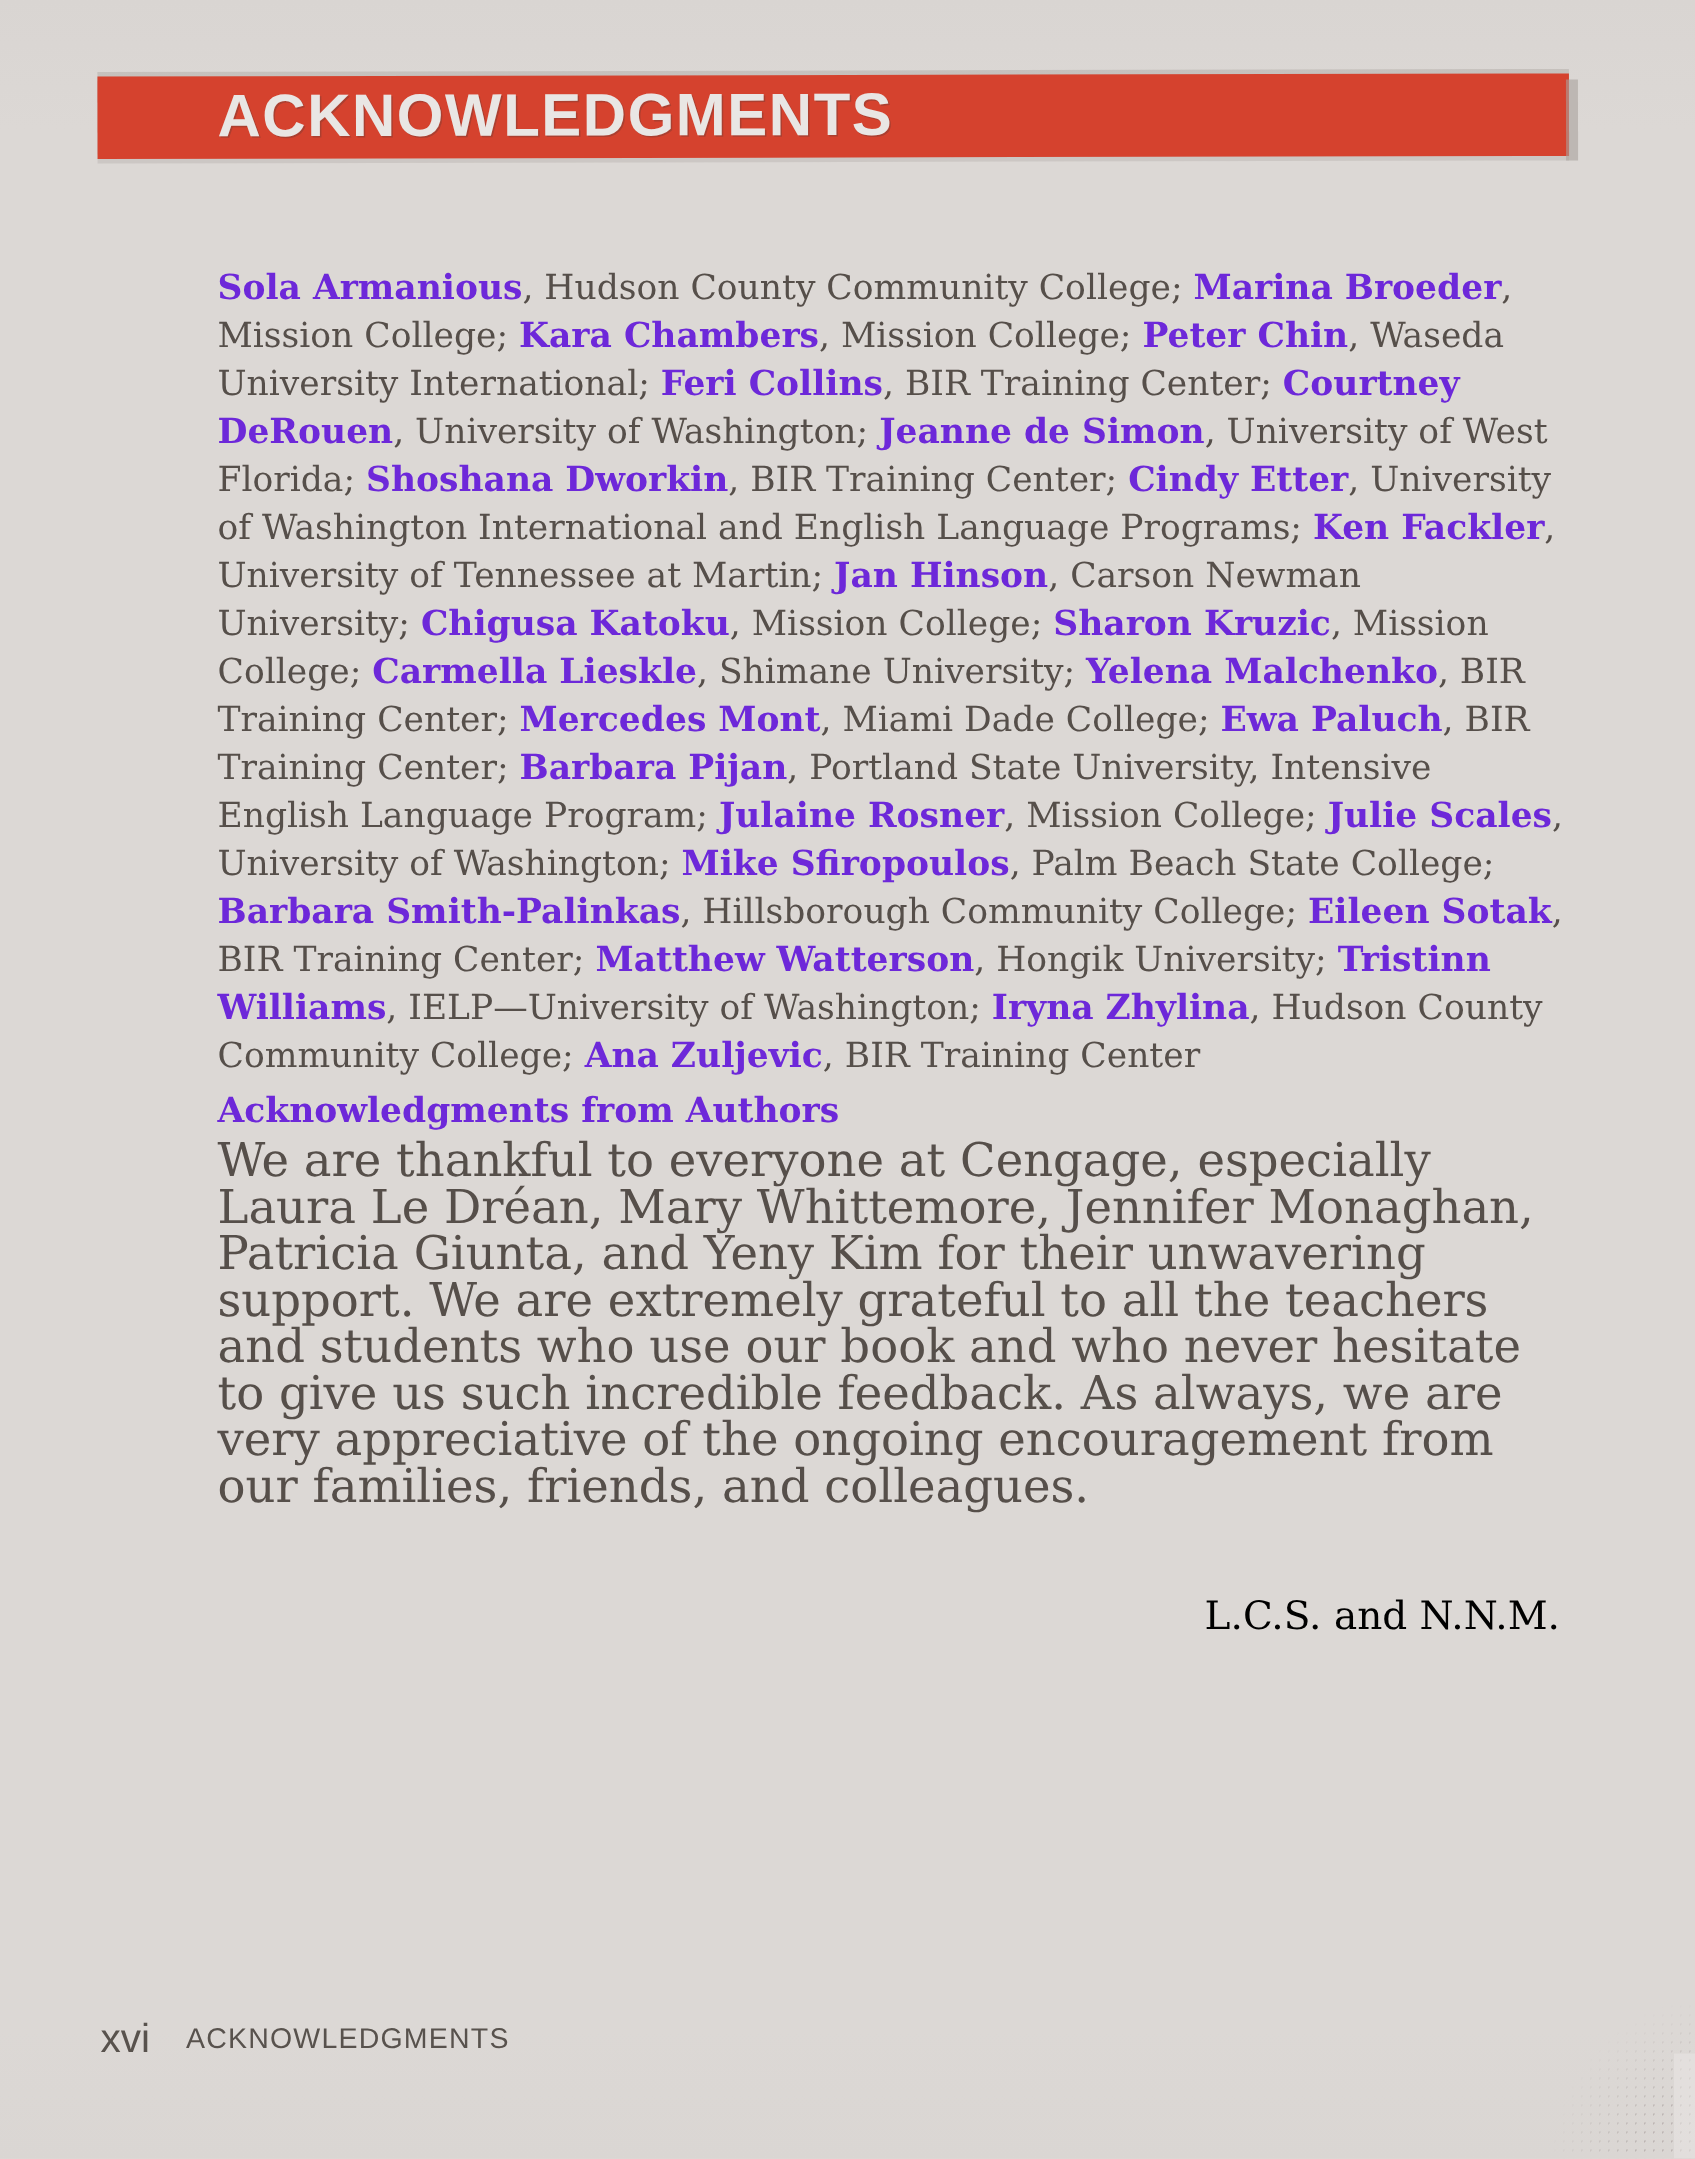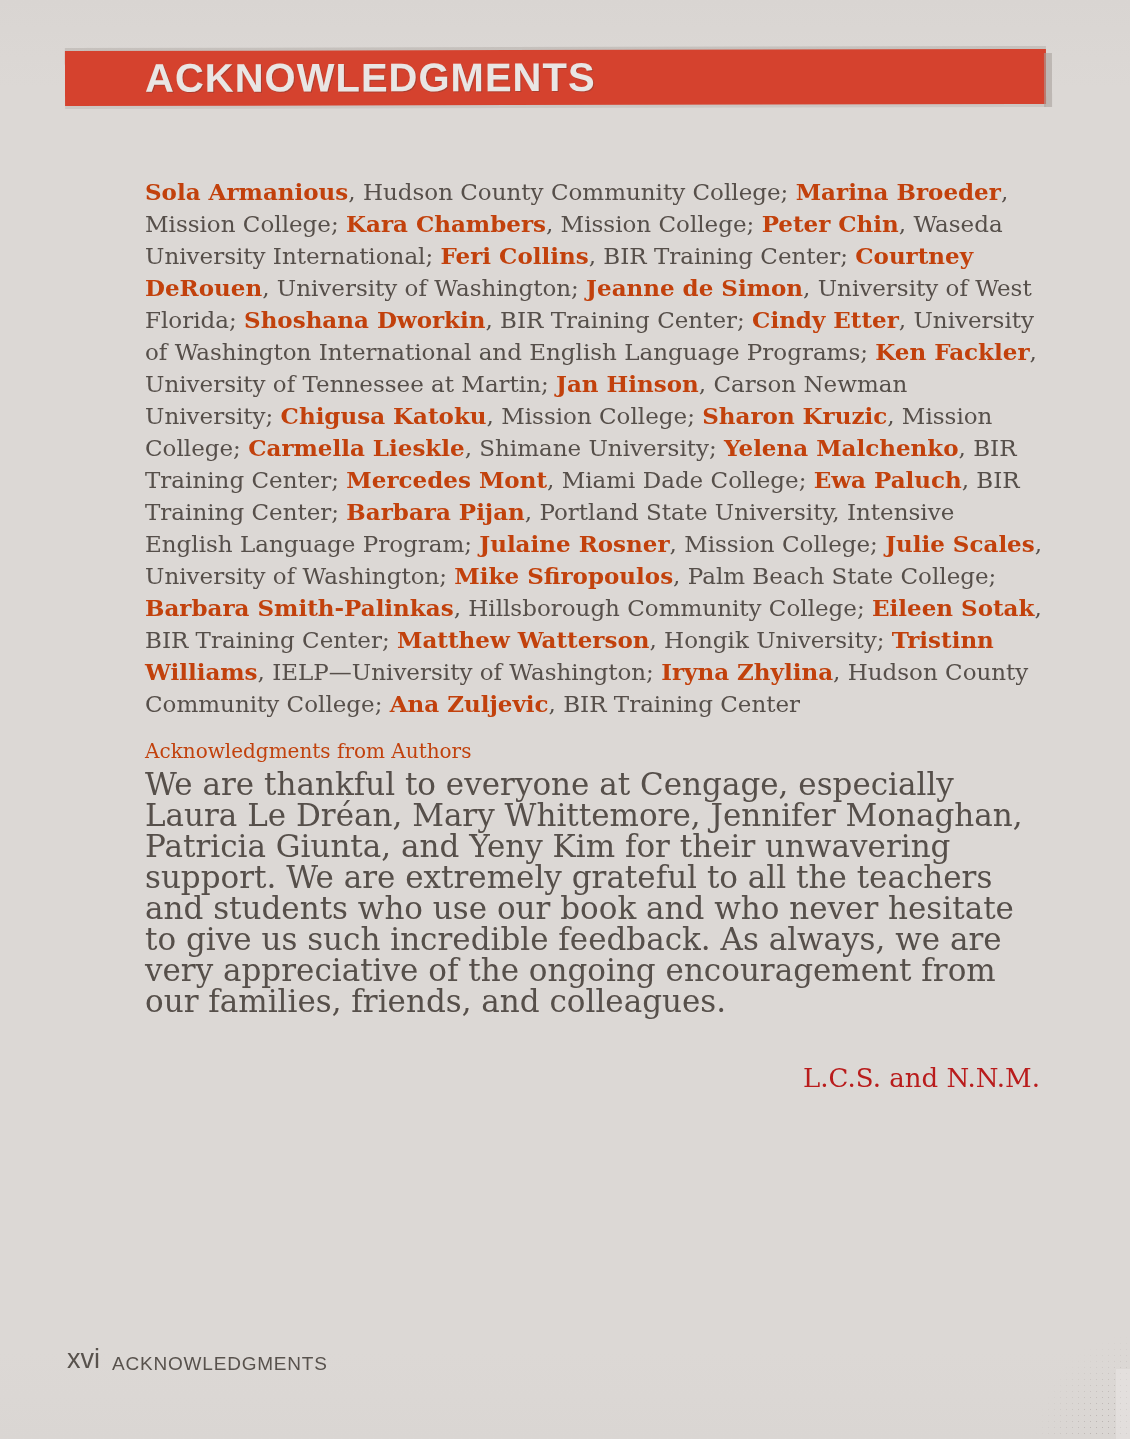--- a/index.html
+++ b/index.html
@@ -76,48 +76,48 @@
     font-size: 23px;
     line-height: 28px;
     margin: 0 0 17px 0;
   }
   .reviewers {
     font-size: 23px;
     line-height: 31px;
     margin: 0;
     text-align: left;
   }
-  .reviewers strong, .authors-heading, .signature { color: #c2410c; }
+  .reviewers strong, .authors-heading, .signature { color: #6d28d9; }
   .authors-heading {
-    font-size: 20px;
+    font-size: 23px;
     line-height: 26px;
-    font-weight: normal;
-    margin: 18px 0 5px 0;
+    font-weight: bold;
+    margin: 8px 0 5px 0;
   }
   .authors-body {
     font-size: 31px;
     line-height: 31px;
     margin: 0;
   }
 
   .signature {
     position: absolute;
     top: 1063px;
     right: 90px;
     font-size: 26px;
-    color: #b91c1c;
+    color: #000000;
   }
 
   
   .footer {
     position: absolute;
     left: 67px; top: 1344px;
     display: flex;
-    align-items: flex-end;
-    gap: 12px;
+    align-items: center;
+    gap: 24px;
     font-family: "Liberation Sans", sans-serif;
     color: #585況;
   }
   .page-number {
     font-size: 27px;
     color: #58524d;
   }
   .footer-label {
     font-size: 19px;
     letter-spacing: .8px;

